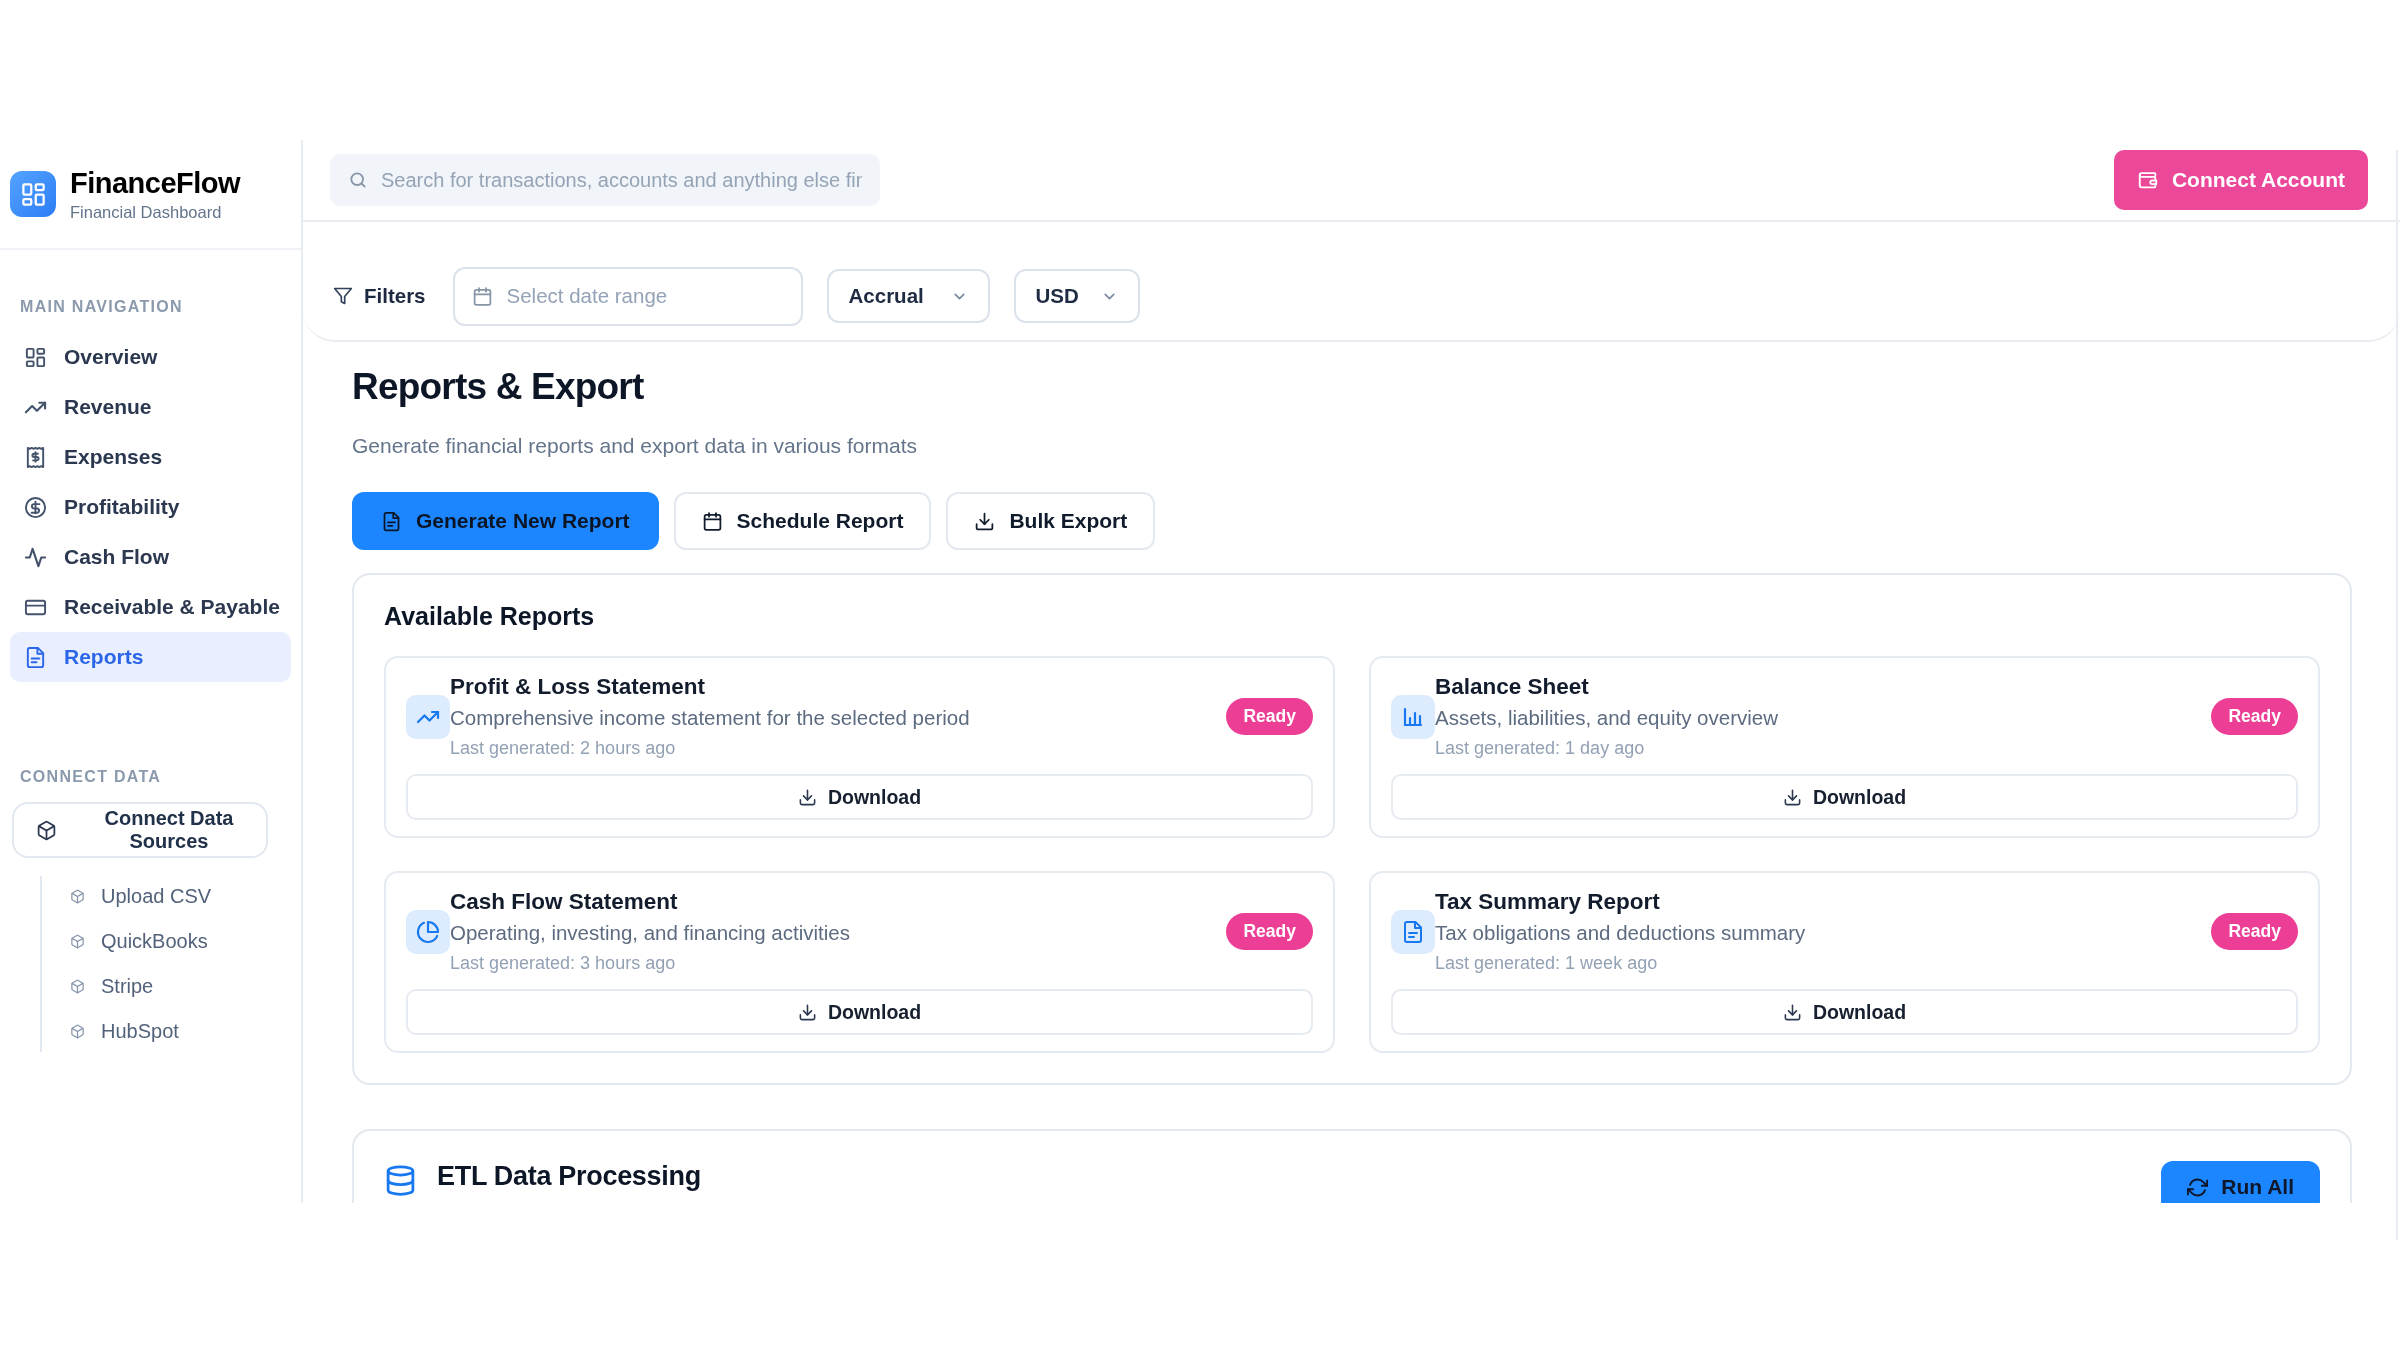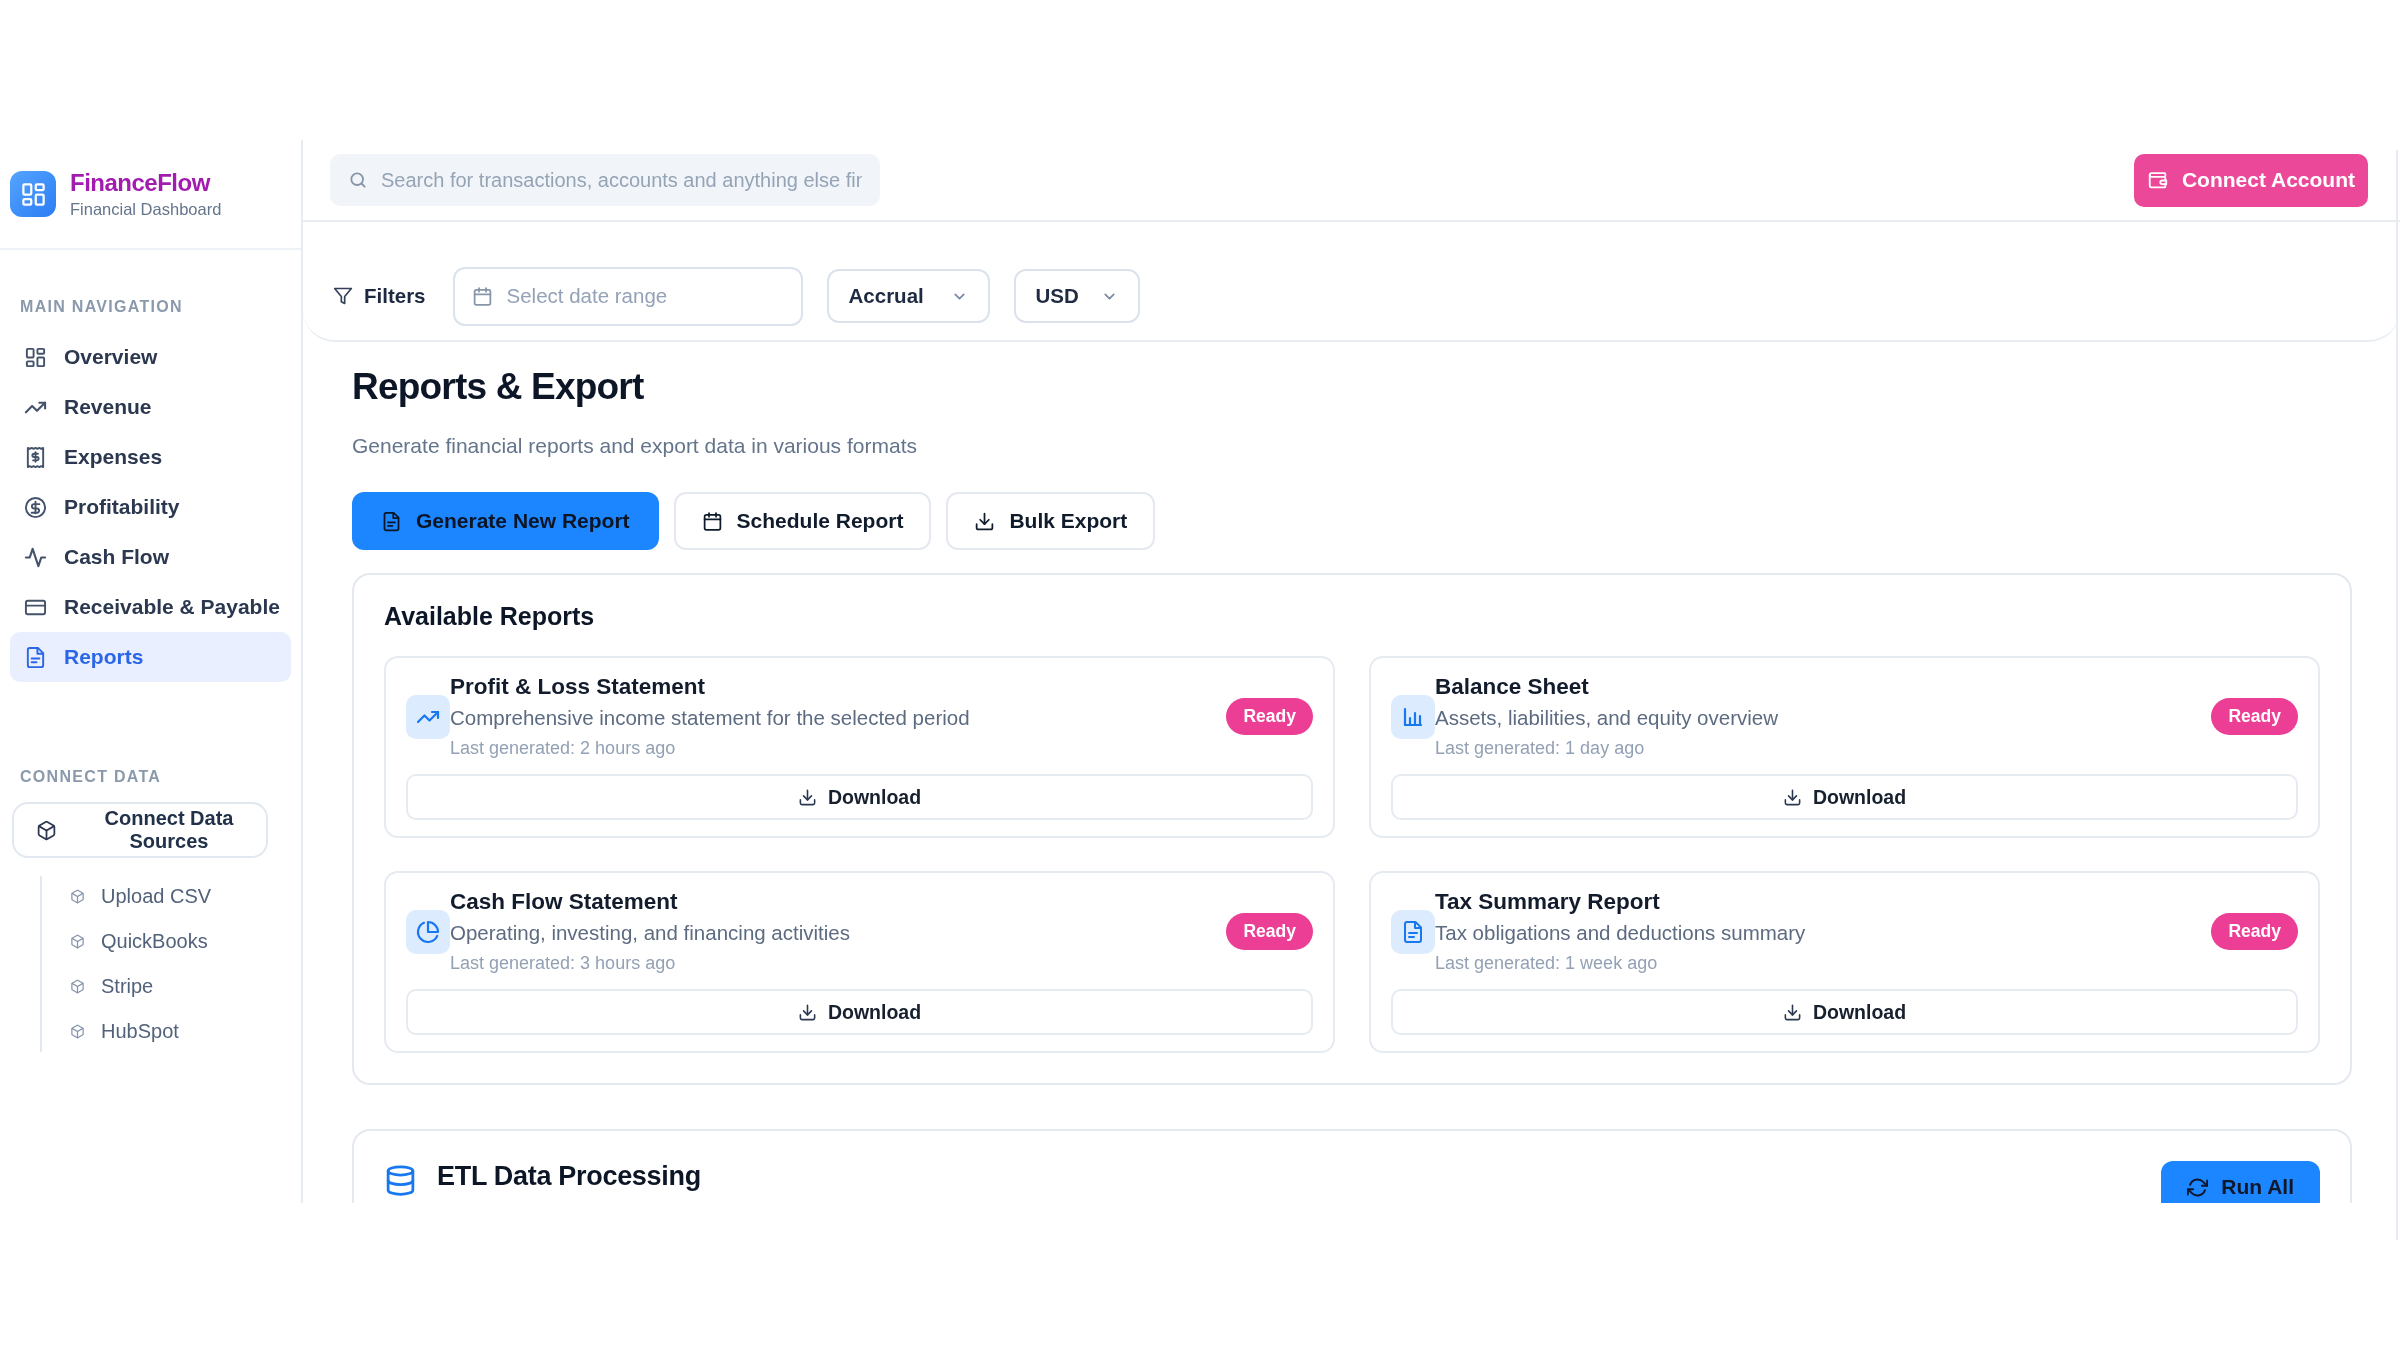--- a/index.html
+++ b/index.html
@@ -6,21 +6,21 @@
   html,body { background:#ffffff; }
   body { width:2400px; height:1350px; font-family:"Liberation Sans", sans-serif; color:#16202f; position:relative; overflow:hidden; }
 
   .app { position:absolute; top:140px; left:0; width:2400px; height:1063px; display:flex; background:#fff; overflow:hidden; }
   .right-edge { position:absolute; top:150px; left:2396px; width:2px; height:1090px; background:#e7ecf2; }
 
   
   .sidebar { width:303px; flex:0 0 303px; border-right:2px solid #e7ecf2; background:#fff; }
   .logo-row { height:110px; display:flex; align-items:center; gap:14px; padding:0 12px 0 10px; border-bottom:2px solid #eef2f6; }
   .logo-mark { width:46px; height:46px; border-radius:12px; background:linear-gradient(135deg,#55a4ff,#2b7cf5); display:flex; align-items:center; justify-content:center; color:#fff; flex:0 0 46px; }
-  .brand { font-size:24px; font-weight:800; color:#a21caf; letter-spacing:-0.5px; }
+  .brand { font-size:29px; font-weight:800; color:#000000; letter-spacing:-0.5px; }
   .tagline { font-size:16.5px; color:#64748b; margin-top:3px; }
 
   .nav-label { margin:48px 0 16px 20px; font-size:16px; font-weight:700; color:#8b99ac; letter-spacing:1.3px; }
   .nav-label.connect { margin-top:86px; }
   .nav-item { height:50px; margin:0 10px; padding-left:14px; display:flex; align-items:center; gap:17px; border-radius:10px; font-size:21px; font-weight:600; color:#2b3850; cursor:pointer; }
   .nav-item .ic { width:23px; height:23px; color:#44536b; flex:0 0 23px; }
   .nav-item.active { background:#e9efff; color:#2b66e8; }
   .nav-item.active .ic { color:#2b66e8; }
 
   .connect-sources { margin:0 0 0 12px; width:256px; height:56px; border:2px solid #e2e8f0; border-radius:16px; background:#fff; display:flex; align-items:center; gap:15px; padding-left:22px; font-size:20px; font-weight:600; color:#22314a; font-family:inherit; cursor:pointer; }
@@ -30,21 +30,21 @@
   .source-item { height:45px; display:flex; align-items:center; gap:16px; padding-left:70px; font-size:20px; font-weight:500; color:#52627a; cursor:pointer; }
   .source-item .ic { width:15px; height:15px; color:#8695ab; flex:0 0 15px; }
 
   
   .main { flex:1; display:flex; flex-direction:column; min-width:0; }
   .topbar { height:82px; flex:0 0 82px; border-bottom:2px solid #e9edf2; display:flex; align-items:center; padding:0 32px 0 27px; }
   .search { width:550px; height:52px; background:#f1f5f9; border-radius:10px; display:flex; align-items:center; gap:13px; padding:0 18px; }
   .search .ic { width:20px; height:20px; color:#8795a9; flex:0 0 20px; }
   .search input { border:none; outline:none; background:transparent; flex:1; min-width:0; font-size:20px; font-family:inherit; color:#334155; }
   .search input::placeholder { color:#95a3b6; }
-  .connect-account { margin-left:auto; height:53px; padding:0 13px; border:none; border-radius:10px; background:#ec4899; color:#fff; display:flex; align-items:center; gap:13px; font-size:21px; font-weight:700; font-family:inherit; cursor:pointer; }
+  .connect-account { margin-left:auto; height:60px; padding:0 23px; border:none; border-radius:10px; background:#ec4899; color:#fff; display:flex; align-items:center; gap:13px; font-size:21px; font-weight:700; font-family:inherit; cursor:pointer; }
   .connect-account .ic { width:22px; height:22px; }
 
   .filters { height:120px; flex:0 0 120px; border-bottom:2px solid #e9edf2; display:flex; align-items:center; padding:30px 0 0 30px;border-radius:32px; }
   .filters .funnel { width:20px; height:20px; color:#32405a; }
   .filters-label { margin-left:11px; font-size:20.5px; font-weight:700; color:#1c2940; }
   .date-box { margin-left:27px; width:350px; height:59px; border:2px solid #dbe2ec; border-radius:12px; display:flex; align-items:center; gap:14px; padding:0 17px; background:#fff; }
   .date-box .ic { width:21px; height:21px; color:#8795a9; flex:0 0 21px; }
   .date-box input { border:none; outline:none; flex:1; min-width:0; font-size:20.5px; font-family:inherit; color:#334155; background:transparent; }
   .date-box input::placeholder { color:#93a2b6; }
   .select { margin-left:24px; height:54px; border:2px solid #dbe2ec; border-radius:12px; display:flex; align-items:center; justify-content:space-between; padding:0 20px; font-size:20.5px; font-weight:600; color:#1e2b42; background:#fff; cursor:pointer; }

